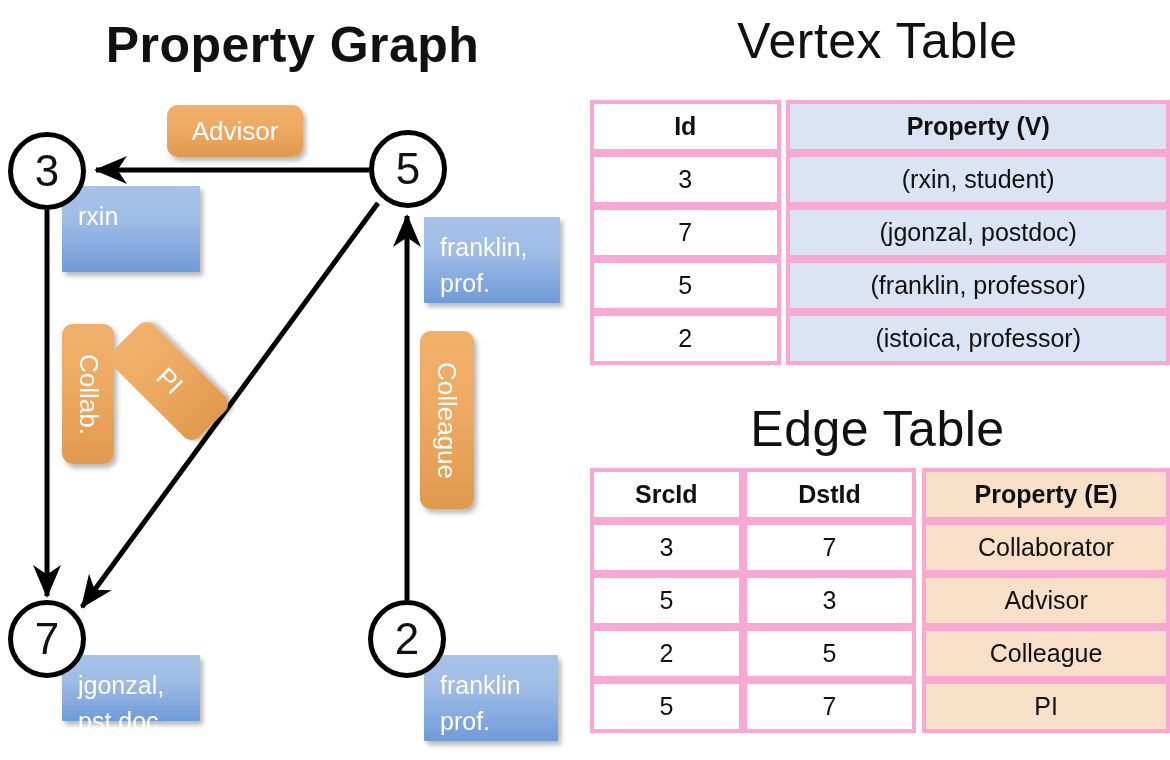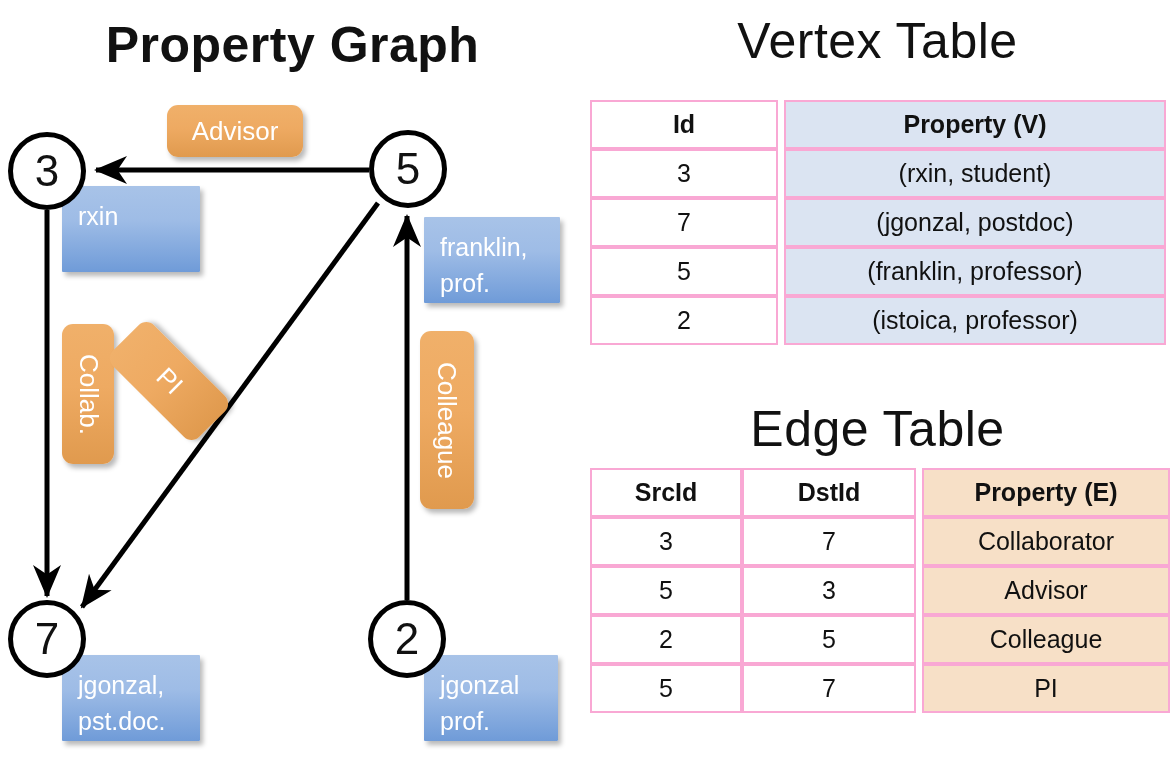--- a/index.html
+++ b/index.html
@@ -70,21 +70,21 @@
     color: #ffffff;
     font-family: "Liberation Sans", sans-serif;
     font-weight: 300;
     font-size: 25px;
     line-height: 1.45;
     padding: 12px 0 0 16px;
     box-sizing: border-box;
   }
   #prop-rxin     { left: 62px;  top: 186px; width: 138px; height: 86px; }
   #prop-franklin { left: 424px; top: 184px; width: 136px; height: 86px; margin-top: 33px; }
-  #prop-jgonzal  { left: 62px;  top: 655px; width: 138px; height: 86px; }
+  #prop-jgonzal  { left: 62px;  top: 655px; width: 138px; height: 66px; }
   #prop-istoica  { left: 424px; top: 655px; width: 134px; height: 86px; }
 
   
   .edge-label {
     position: absolute;
     border-radius: 11px;
     background: linear-gradient(to bottom, #f0b06a 0%, #eeaa62 45%, #e09a4e 100%);
     box-shadow: 3px 4px 5px rgba(0,0,0,0.28);
     color: #ffffff;
     font-family: "Liberation Sans", sans-serif;
@@ -112,21 +112,21 @@
     position: absolute;
     border-collapse: separate;
     border-spacing: 0;
     font-family: "Liberation Sans", sans-serif;
     font-weight: 300;
   }
   #vertex-table { left: 590px; top: 100px; }
   #edge-table   { left: 590px; top: 468px; }
 
   .tbl td, .tbl th {
-    border: 2px solid #f9a8d4;
+    border: 4px solid #f9a8d4;
     padding: 0;
     text-align: center;
     vertical-align: middle;
     font-weight: 300;
     font-size: 25px;
     color: #111111;
     background: #ffffff;
     height: 45px;
   }
   .tbl th {
@@ -201,21 +201,21 @@
     <div>franklin,</div>
     <div>prof.</div>
   </div>
 
   <div class="prop-box" id="prop-jgonzal">
     <div>jgonzal,</div>
     <div>pst.doc.</div>
   </div>
 
   <div class="prop-box" id="prop-istoica">
-    <div>jgonzal</div>
+    <div>franklin</div>
     <div>prof.</div>
   </div>
 
   <div class="node" id="node-3">3</div>
   <div class="node" id="node-5">5</div>
   <div class="node" id="node-7">7</div>
   <div class="node" id="node-2">2</div>
 
 </div>
 

